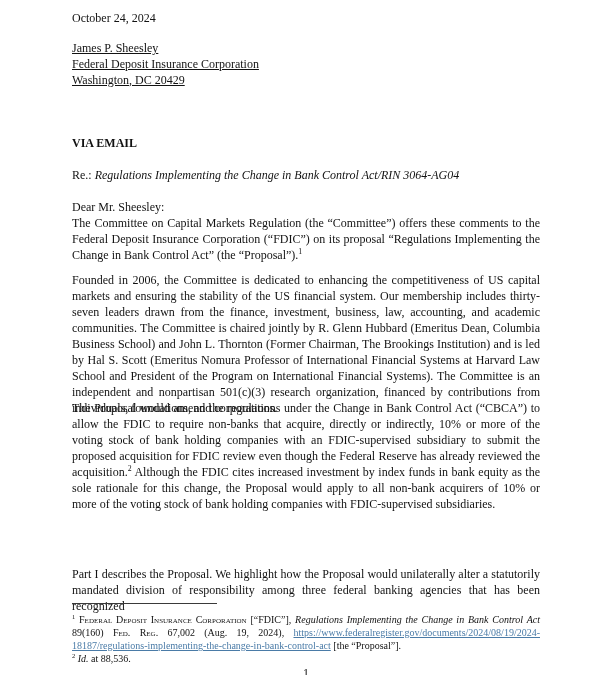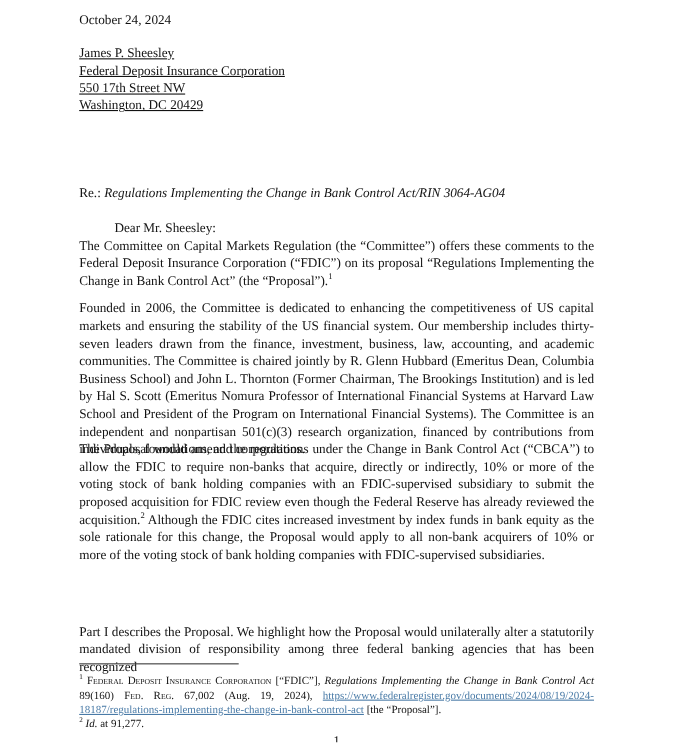--- a/index.html
+++ b/index.html
@@ -19,21 +19,21 @@
     left: 72px;
     width: 468px;
   }
   .justified { text-align: justify; overflow-wrap: break-word; }
   .bold { font-weight: bold; }
 
   .date-line        { top: 10px; }
   .recipient-block  { top: 41px; line-height: 15.8px; text-decoration: underline; }
   .via-email        { top: 135px; }
   .re-line          { top: 167px; }
-  .salutation       { top: 199px; margin-left: 32px; }
+  .salutation       { top: 199px; }
   .para-intro       { top: 215px; }
   .para-about       { top: 272px; }
   .para-proposal    { top: 400px; }
   .para-two-parts   { top: 541px; }
   .para-part-one    { top: 566px; }
 
   .footnote-sep {
     position: absolute;
     left: 72px;
     top: 603px;
@@ -73,39 +73,39 @@
 </head>
 <body>
 
 <div class="page" style="background: rgb(255, 255, 255); color: rgb(18, 18, 18);">
 
   <div class="block date-line">October 24, 2024</div>
 
   <div class="block recipient-block">
     <div>James P. Sheesley</div>
     <div>Federal Deposit Insurance Corporation</div>
-    <div>550 17th Street NW</div>
     <div>Washington, DC 20429</div>
   </div>
 
+  <div class="block via-email bold">VIA EMAIL</div>
 
   <div class="block re-line"><span>Re.: </span><span class="i">Regulations Implementing the Change in Bank Control Act/RIN 3064-AG04</span></div>
 
   <div class="block salutation">Dear Mr. Sheesley:</div>
 
   <div class="block justified para-intro"><span>The Committee on Capital Markets Regulation (the “</span><span class="u">Committee</span><span>”) offers these comments to the Federal Deposit Insurance Corporation (“</span><span class="u">FDIC</span><span>”) on its proposal “Regulations Implementing the Change in Bank Control Act” (the “</span><span class="u">Proposal</span><span>”).</span><span class="sup">1</span></div>
 
   <div class="block justified para-about">Founded in 2006, the Committee is dedicated to enhancing the competitiveness of US capital markets and ensuring the stability of the US financial system.  Our membership includes thirty-seven leaders drawn from the finance, investment, business, law, accounting, and academic communities.  The Committee is chaired jointly by R. Glenn Hubbard (Emeritus Dean, Columbia Business School) and John L. Thornton (Former Chairman, The Brookings Institution) and is led by Hal S. Scott (Emeritus Nomura Professor of International Financial Systems at Harvard Law School and President of the Program on International Financial Systems).  The Committee is an independent and nonpartisan 501(c)(3) research organization, financed by contributions from individuals, foundations, and corporations.</div>
 
   <div class="block justified para-proposal"><span>The Proposal would amend the regulations under the Change in Bank Control Act (“</span><span class="u">CBCA</span><span>”) to allow the FDIC to require non-banks that acquire, directly or indirectly,  10% or more of the voting stock of bank holding companies with an FDIC-supervised subsidiary to submit the proposed acquisition for FDIC review even though the Federal Reserve has already reviewed the acquisition.</span><span class="sup">2</span><span> Although the FDIC cites increased investment by index funds in bank equity as the sole rationale for this change, the Proposal would apply to all non-bank acquirers of 10% or more of the voting stock of bank holding companies with FDIC-supervised subsidiaries.</span></div>
 
 
   <div class="block justified para-part-one">Part I describes the Proposal. We highlight how the Proposal would unilaterally alter a statutorily mandated division of responsibility among three federal banking agencies that has been recognized</div>
 
   <div class="footnote-sep"></div>
 
   <div class="footnote footnote-1"><span class="sup">1</span><span> </span><span class="sc">Federal Deposit Insurance Corporation</span><span> [“</span><span class="u">FDIC</span><span>”], </span><span class="i">Regulations Implementing the Change in Bank Control Act</span><span> 89(160) </span><span class="sc">Fed. Reg.</span><span> 67,002 (Aug. 19, 2024), </span><span class="link">https://www.federalregister.gov/documents/2024/08/19/2024-18187/regulations-implementing-the-change-in-bank-control-act</span><span> [the “</span><span class="u">Proposal</span><span>”].</span></div>
 
-  <div class="footnote footnote-2"><span class="sup">2</span><span> </span><span class="i">Id.</span><span> at 91,277.</span></div>
+  <div class="footnote footnote-2"><span class="sup">2</span><span> </span><span class="i">Id.</span><span> at 88,536.</span></div>
 
   <div class="page-number">1</div>
 
 </div>
 
 </body></html>

